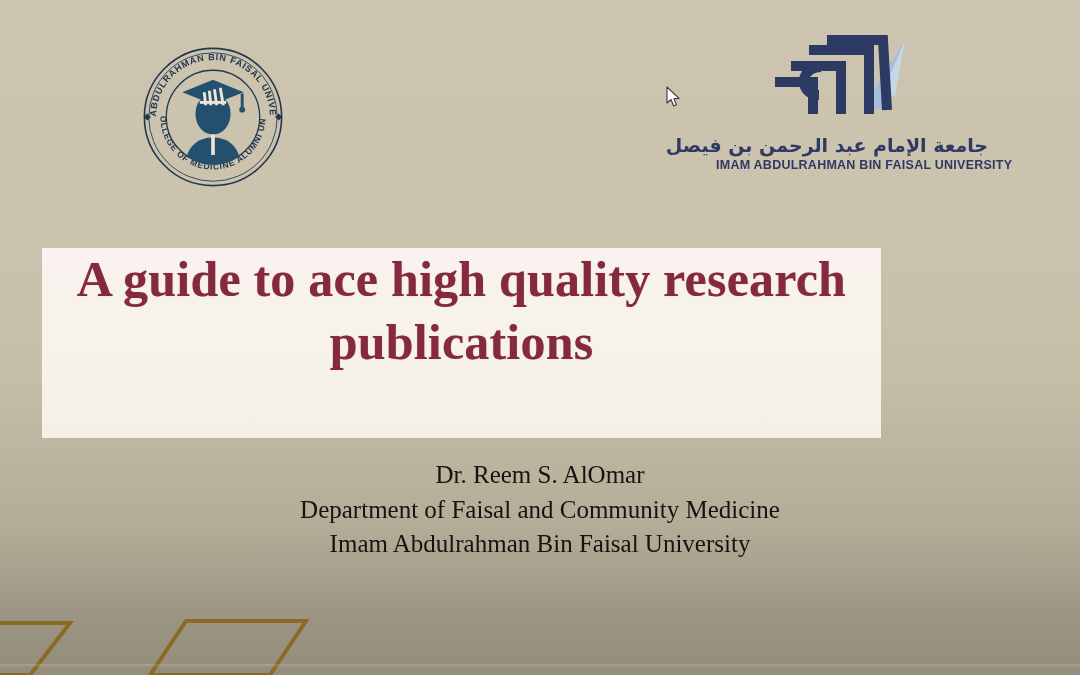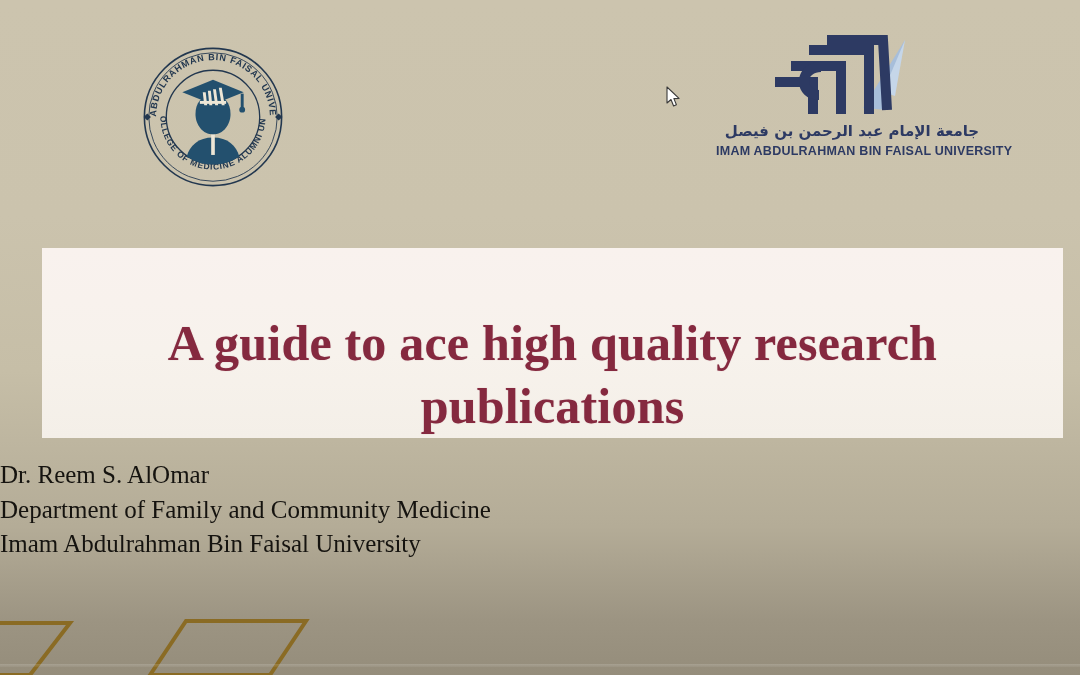--- a/index.html
+++ b/index.html
@@ -33,61 +33,62 @@
   
   #seal { position:absolute; left:140px; top:44px; width:146px; height:146px; }
   #seal svg { width:100%; height:100%; display:block; }
 
   
   #iau { position:absolute; left:716px; top:34px; width:272px; height:130px; text-align:center; }
   #iau-mark { width:100%; height:86px; display:block; }
   .iau-ar {
     font-family: "DejaVu Sans", sans-serif;
     direction: rtl;
-    font-size: 15px;
+    font-size: 19px;
     font-weight: 700;
     color: #2D3A63;
     letter-spacing: 0px;
     line-height: 22px;
-    margin-top: 0;
+    margin-top: 14px;
     white-space: nowrap;
   }
   .iau-en {
     font-family: "Liberation Sans", sans-serif;
     font-size: 12.5px;
     font-weight: 700;
     color: #2D3A63;
     letter-spacing: 0.25px;
     line-height: 15px;
     margin-top: 2px;
     white-space: nowrap;
   }
 
   
   #banner {
-    position:absolute; left:42px; top:248px; width:1021px; height:190px;
+    position:absolute; left:42px; top:248px; width:839px; height:190px;
     background: linear-gradient(to bottom, #F9F2EE 0%, #F7F2EC 55%, #F4EFE8 100%);
-    display:flex; align-items:flex-end; justify-content:center;
+    display:flex; align-items:flex-start; justify-content:center;
     box-shadow: 0 0 0 0 rgba(0,0,0,0);
   }
   #title {
     font-family: "Liberation Serif", serif;
     font-weight: 700;
     font-size: 50px;
     line-height: 63px;
     color: #85293F;
     text-align:center;
     letter-spacing: 0.2px;
     width: 920px;
     text-shadow: 0 0 1px rgba(133,41,63,0.35);
   }
 
   
   #presenter {
     position:absolute; left:0; right:0; top:458px;
+    text-align:center;
     font-family: "Liberation Serif", serif;
     color: #15130F;
     font-size: 25px;
     line-height: 34.5px;
   }
   #presenter .ln { display:block; white-space:nowrap; }
 
   
   #deco { position:absolute; left:0; bottom:0; width:360px; height:80px; }
   #deco svg { display:block; width:100%; height:100%; }
@@ -158,21 +159,21 @@
     <div class="iau-ar">جامعة الإمام عبد الرحمن بن فيصل</div>
     <div class="iau-en">IMAM ABDULRAHMAN BIN FAISAL UNIVERSITY</div>
   </div>
 
   <div id="banner">
     <div id="title">A guide to ace high quality research publications</div>
   </div>
 
   <div id="presenter">
     <span class="ln">Dr. Reem S. AlOmar</span>
-    <span class="ln">Department of Family and Community Medicine</span>
+    <span class="ln">Department of Faisal and Community Medicine</span>
     <span class="ln">Imam Abdulrahman Bin Faisal University</span>
   </div>
 
   <div id="deco">
     <svg viewBox="0 0 360 80" xmlns="http://www.w3.org/2000/svg" aria-hidden="true">
       <g fill="none" stroke="#8A6B24" stroke-width="4">
         <path d="M-60 80 L-20 28 L70 28 L30 80 Z"></path>
         <path d="M150 80 L186 26 L306 26 L270 80 Z"></path>
       </g>
     </svg>

